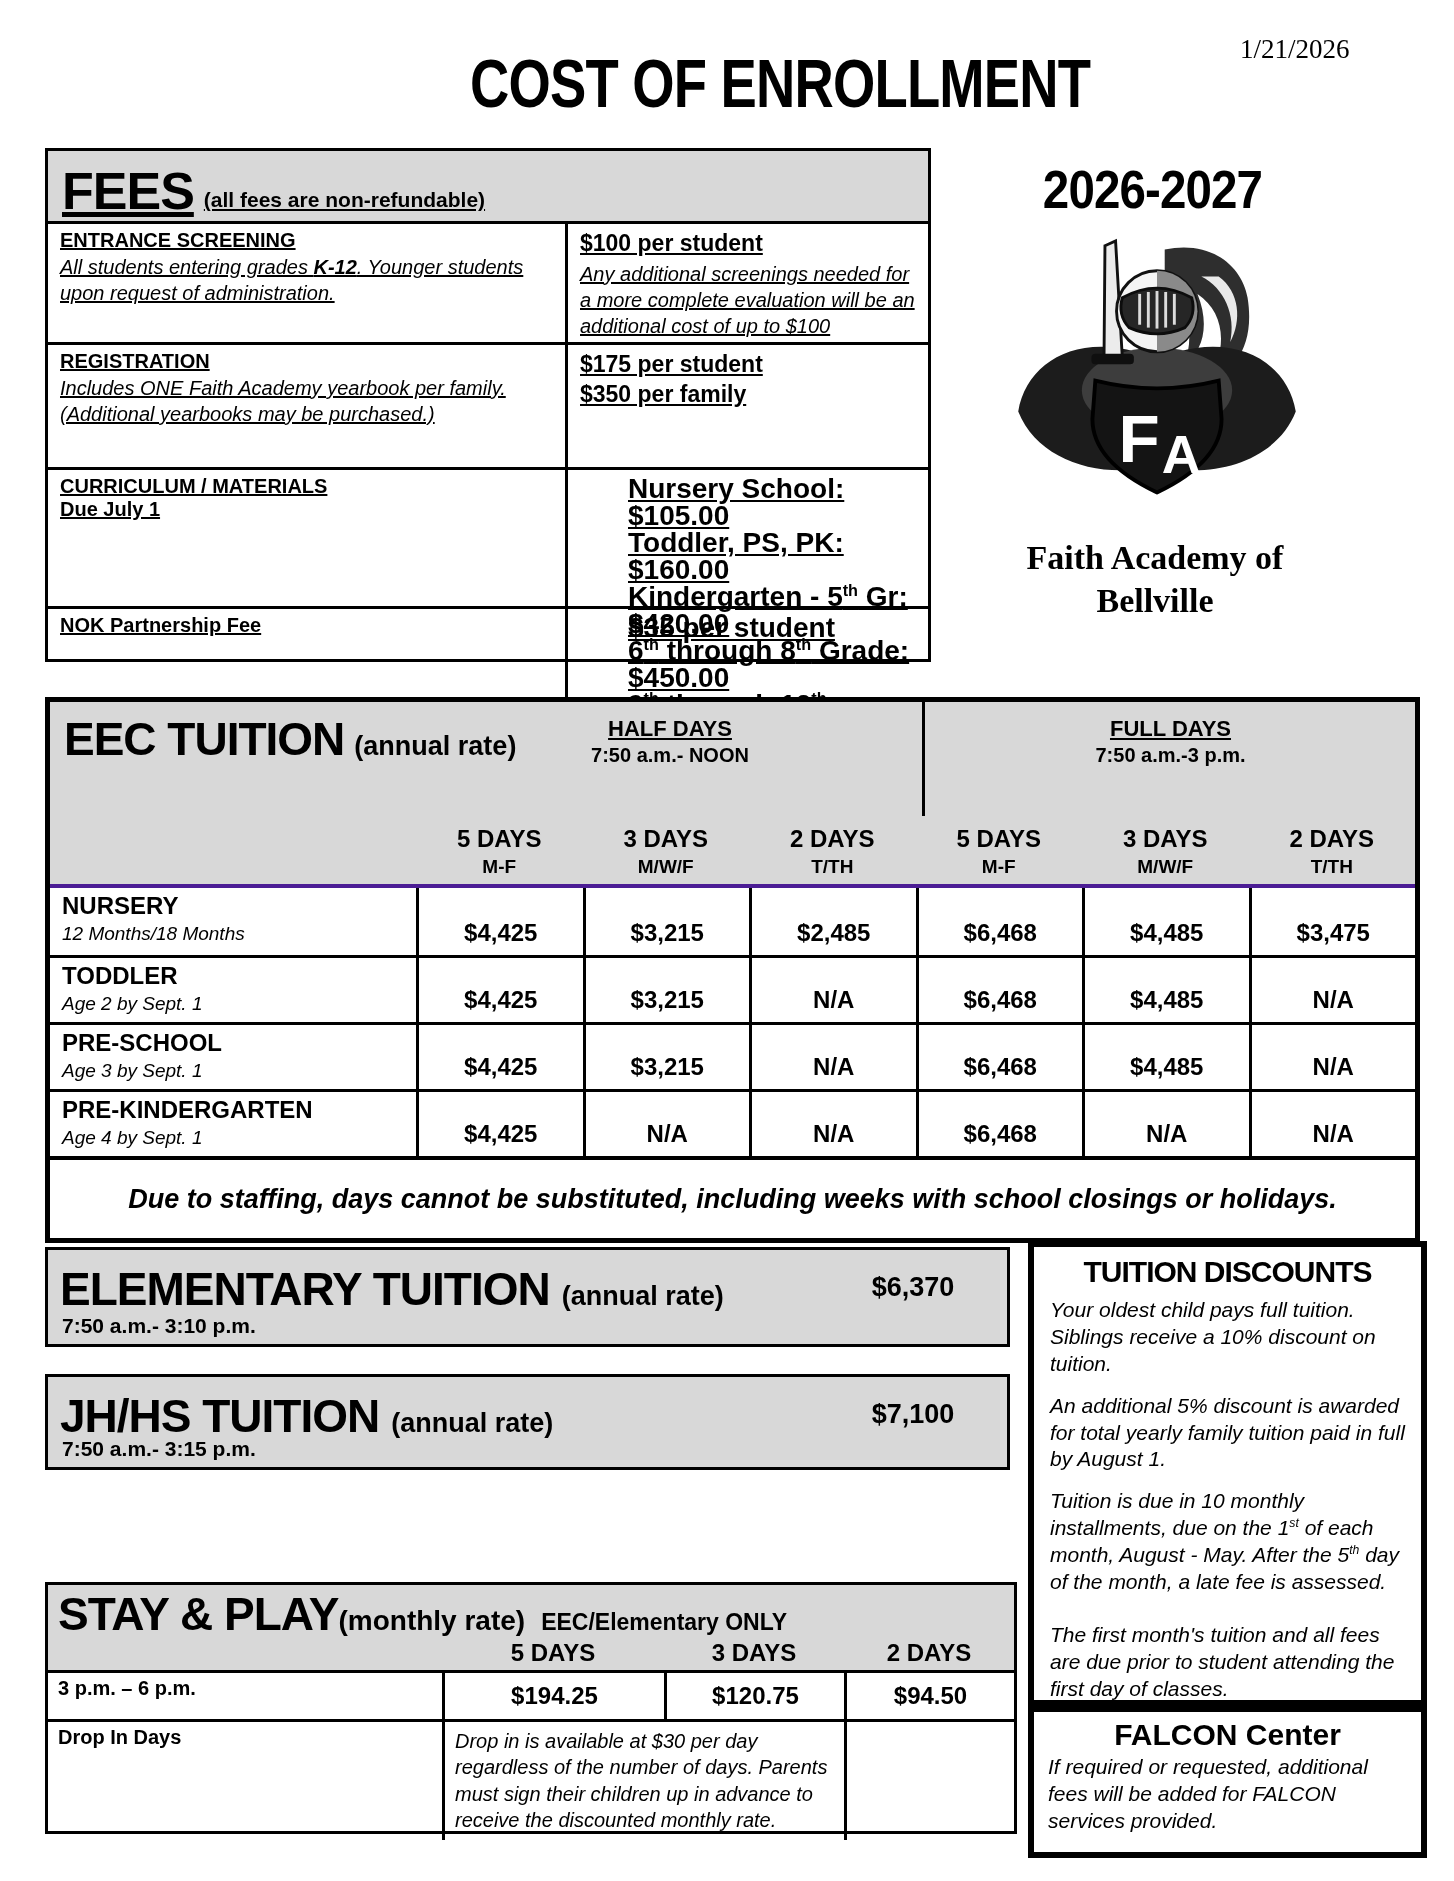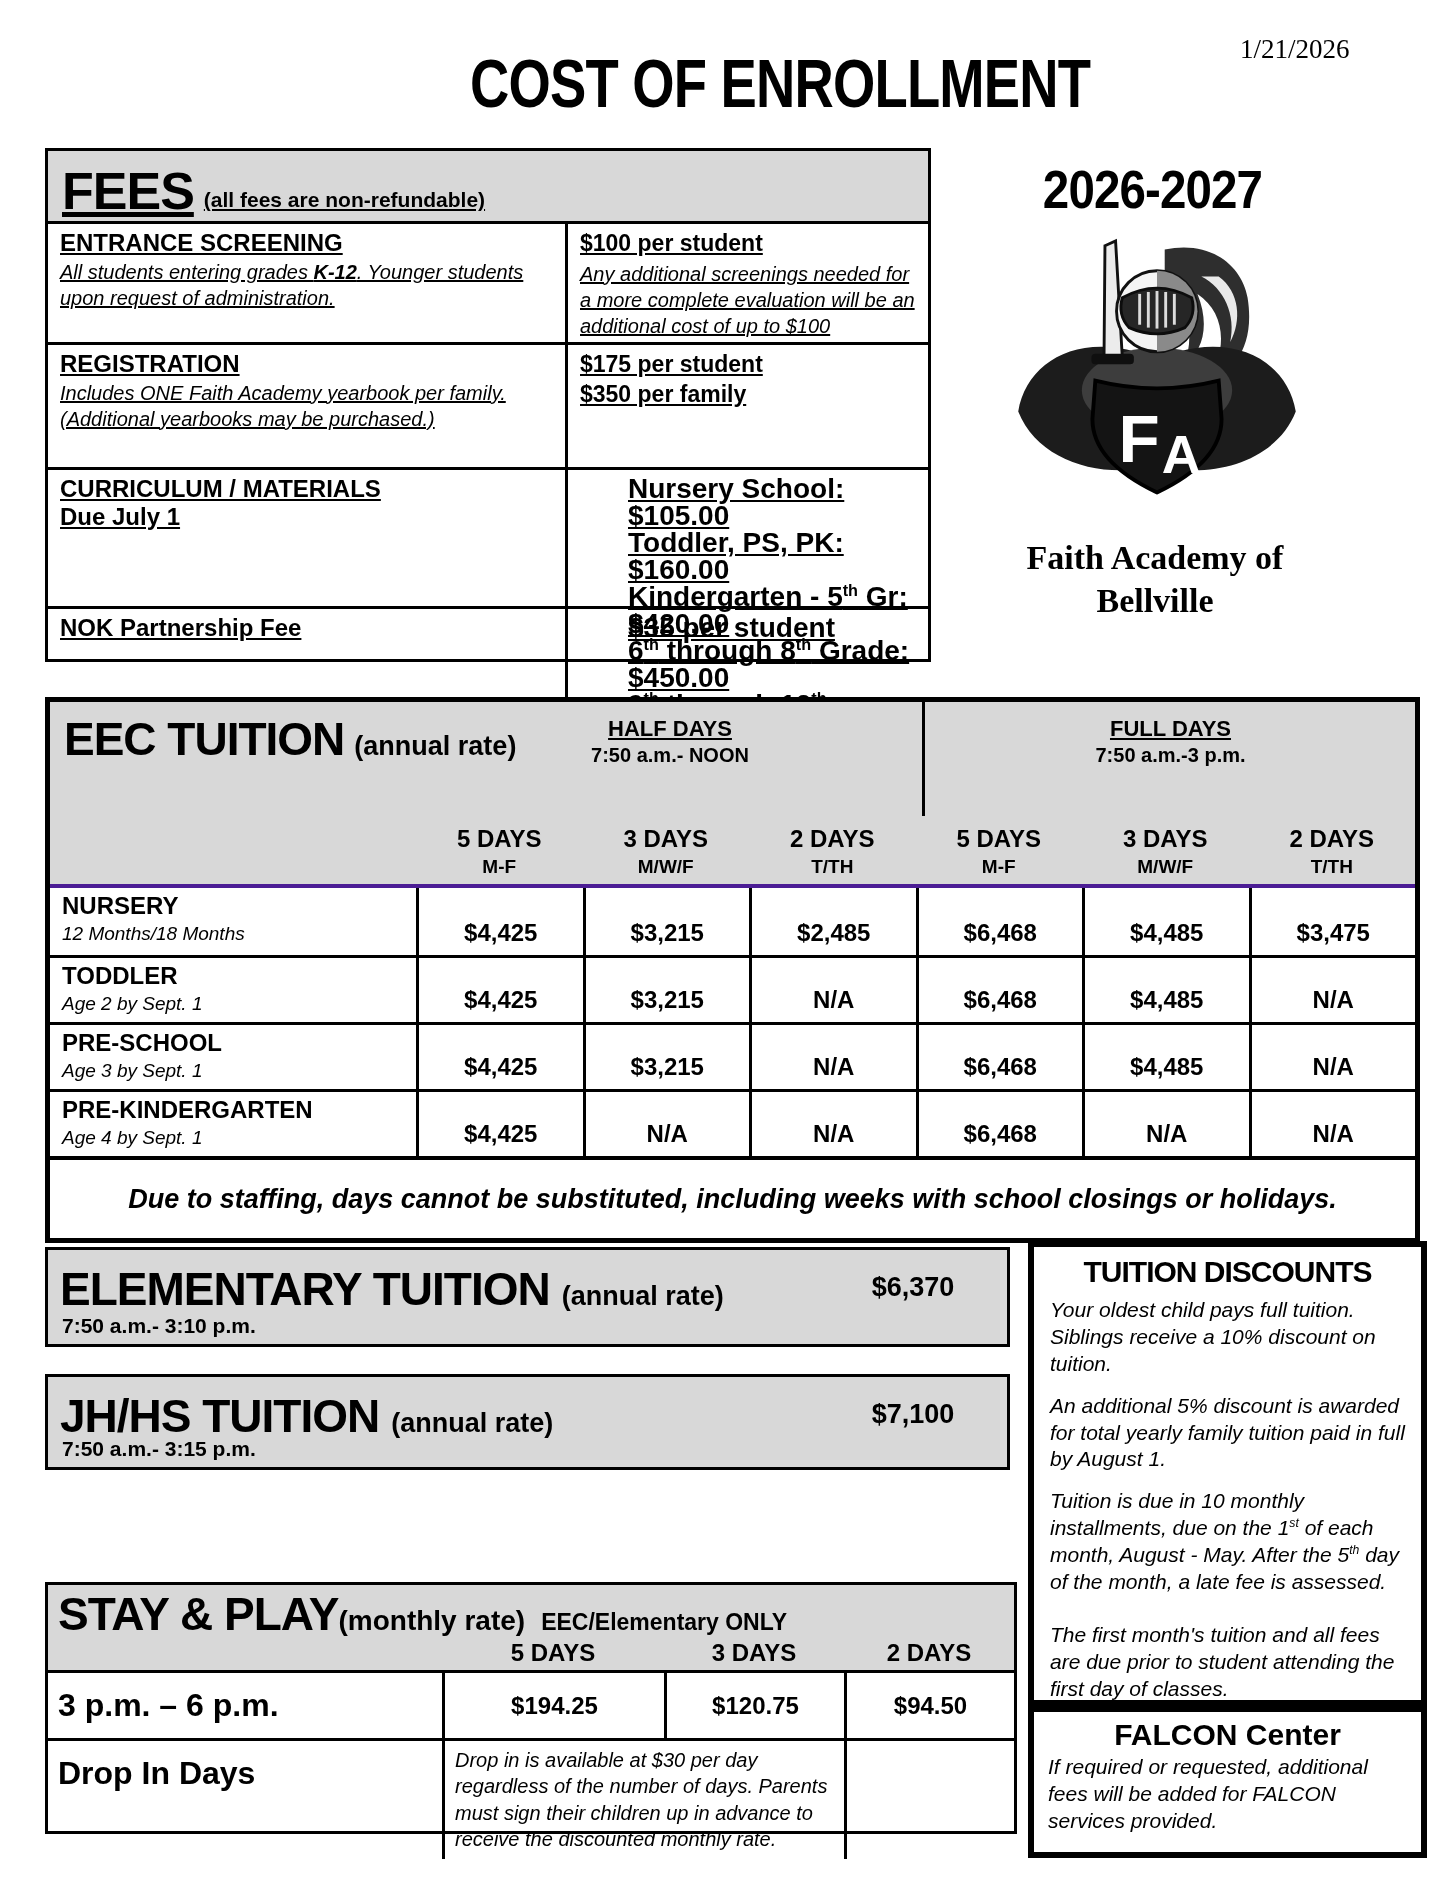--- a/index.html
+++ b/index.html
@@ -14,21 +14,21 @@
       letter-spacing:-1px;}
 
   
   .fees{position:absolute;left:45px;top:148px;width:886px;border:3px solid #000;box-sizing:border-box;text-decoration:underline;}
   .fees-head{height:70px;background:var(--gray);display:flex;align-items:flex-end;padding:0 0 6px 14px;box-sizing:border-box;}
   .fees-title{font-size:52px;font-weight:bold;line-height:0.9;letter-spacing:-1px;}
   .fees-sub{font-size:21px;font-weight:bold;margin-left:10px;padding-bottom:3px;}
   .fees-row{display:grid;grid-template-columns:517px 1fr;border-top:3px solid #000;box-sizing:border-box;}
   .fcell{padding:5px 12px 4px 12px;box-sizing:border-box;}
   .fcell.right{border-left:3px solid #000;}
-  .fee-name{font-size:24px;font-weight:bold;line-height:1.15;}
+  .fee-name{font-size:20px;font-weight:bold;line-height:1.15;}
   .fee-desc{font-size:20px;font-style:italic;line-height:1.3;margin-top:2px;}
   .fee-cost{font-size:23px;font-weight:bold;line-height:1.3;}
   .fee-cost-sm{font-size:28px;font-weight:bold;line-height:27px;margin-left:48px;}
   .fee-cost-desc{font-size:20px;font-style:italic;line-height:1.3;margin-top:2px;}
 
   
   .year{position:absolute;left:1025px;top:158px;width:255px;text-align:center;font-size:54px;
         font-weight:bold;white-space:nowrap;transform:scaleX(0.88);transform-origin:center;letter-spacing:-1px;}
   .logo{position:absolute;left:1012px;top:238px;width:290px;height:265px;}
   .school-name{position:absolute;left:985px;top:537px;width:340px;text-align:center;
@@ -87,21 +87,21 @@
       box-sizing:border-box;display:flex;flex-direction:column;}
   .sp-header{flex:0 0 88px;background:var(--gray);border-bottom:3px solid #000;box-sizing:border-box;position:relative;}
   .sp-title-row{position:absolute;left:10px;top:2px;display:flex;align-items:baseline;white-space:nowrap;}
   .sp-title{font-size:46px;font-weight:bold;letter-spacing:-1px;}
   .sp-sub{font-size:28px;font-weight:bold;}
   .sp-scope{font-size:23px;font-weight:bold;margin-left:16px;}
   .sp-cols{position:absolute;left:0;right:0;bottom:3px;display:grid;grid-template-columns:394px 222px 180px 1fr;}
   .sp-col-h{text-align:center;font-size:24px;font-weight:bold;}
   .sp-row1{flex:0 0 46px;display:grid;grid-template-columns:394px 222px 180px 1fr;box-sizing:border-box;}
   .sp-row2{flex:1;display:grid;grid-template-columns:394px 402px 1fr;border-top:3px solid #000;box-sizing:border-box;}
-  .sp-label{padding:14px 10px;font-size:32px;font-weight:bold;box-sizing:border-box;}
+  .sp-label{padding:4px 10px;font-size:20px;font-weight:bold;box-sizing:border-box;}
   .sp-val{border-left:3px solid #000;display:flex;align-items:center;justify-content:center;
           font-size:24px;font-weight:bold;box-sizing:border-box;}
   .sp-note{border-left:3px solid #000;padding:6px 10px;font-size:20px;font-style:italic;line-height:1.32;box-sizing:border-box;}
   .sp-empty{border-left:3px solid #000;}
   :root{--gray:#d8d8d8;}
 </style>
 </head>
 <body>
 
 <div id="page">

